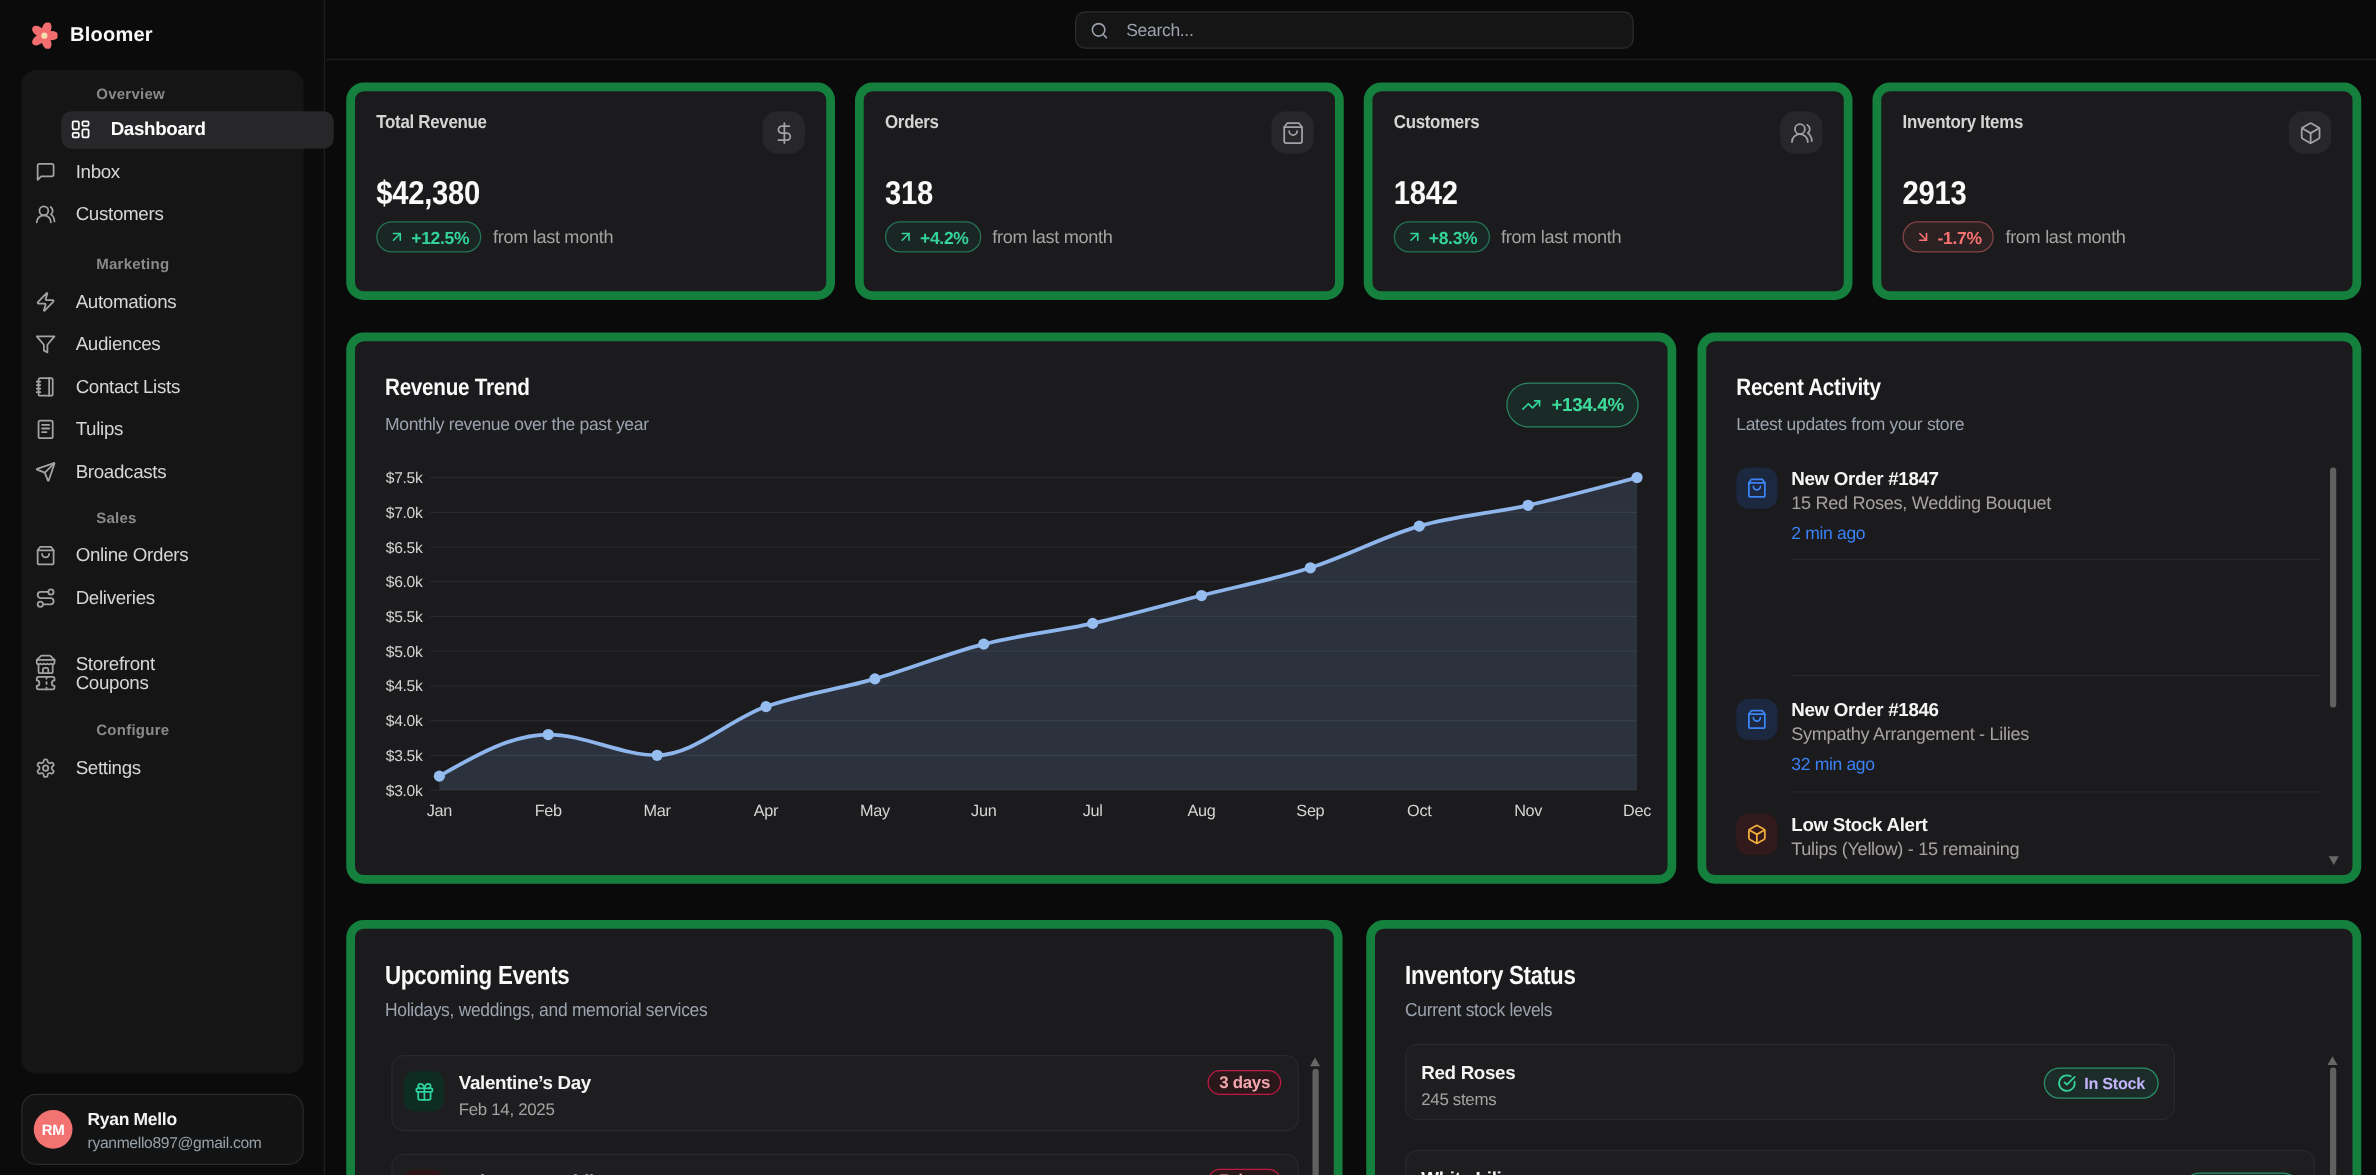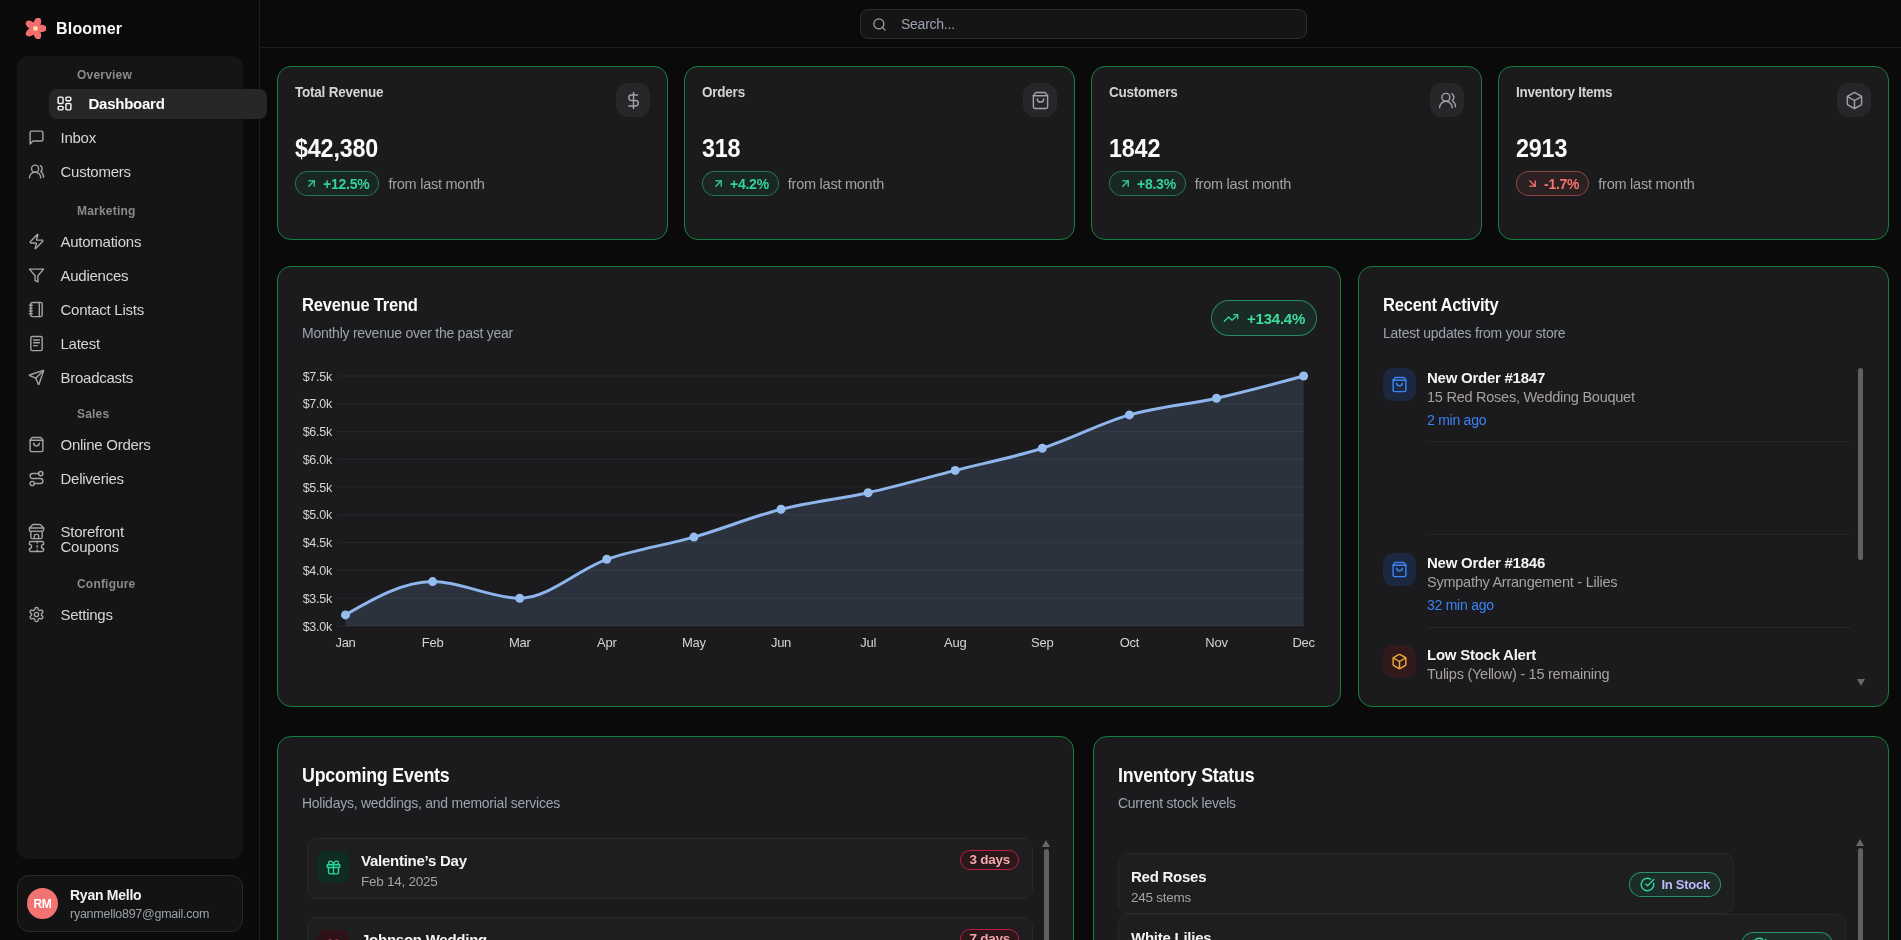--- a/index.html
+++ b/index.html
@@ -16,21 +16,21 @@
 .navitem.active{background:#27272a;color:#fff;font-weight:bold;}
 #usercard{position:absolute;left:17px;top:875px;width:226px;height:57px;background:#131313;border:1px solid #2a2a2a;border-radius:12px;}
 #avatar{position:absolute;left:9px;top:12px;width:31px;height:31px;border-radius:50%;background:#f37272;color:#fff;font-size:12px;font-weight:bold;display:flex;align-items:center;justify-content:center;}
 #uname{position:absolute;left:52px;top:11px;font-size:14px;font-weight:bold;color:#f2f2f2;}
 #umail{position:absolute;left:52px;top:31px;font-size:12.5px;color:#98a0a8;}
 
 #header{position:absolute;left:261px;top:0;width:1640px;height:48px;border-bottom:1px solid #1e1e1e;}
 #search{position:absolute;left:599px;top:9px;width:447px;height:30px;background:#151515;border:1px solid #2d2d2d;border-radius:8px;display:flex;align-items:center;padding-left:11px;gap:14px;}
 #search span{color:#9ca3af;font-size:14px;}
 
-.card{position:absolute;background:#1b1b1d;border:1px solid #15803d;border-radius:14px;padding-left:10px;}
+.card{position:absolute;background:#1b1b1d;border:7px solid #15803d;border-radius:14px;padding-left:10px;}
 .stitle{position:absolute;left:17px;top:17px;font-size:15px;line-height:15px;font-weight:bold;color:#d4d4d4;transform:scaleX(.9);transform-origin:left top;}
 .sicon{position:absolute;top:16px;width:34px;height:34px;border-radius:12px;background:#27272a;display:flex;align-items:center;justify-content:center;}
 .snum{position:absolute;left:17px;top:67.5px;font-size:26.5px;line-height:26px;font-weight:bold;color:#fafafa;transform:scaleX(.88);transform-origin:left center;letter-spacing:-.2px;}
 .srow{position:absolute;left:17px;top:104px;height:25px;display:flex;align-items:center;gap:9px;}
 .badge{display:inline-flex;align-items:center;gap:5px;height:25px;padding:0 9px;border-radius:13px;font-size:14px;font-weight:bold;}
 .badge.g{color:#34d399;border:1px solid rgba(52,211,153,.45);background:rgba(16,185,129,.07);}
 .badge.r{color:#f87171;border:1px solid rgba(248,113,113,.45);background:rgba(248,113,113,.07);}
 .fromlm{color:#a3a3a3;font-size:14.5px;}
 .ptitle2{position:absolute;left:24px;top:28px;font-size:19px;line-height:19px;font-weight:bold;color:#fafafa;transform:scaleX(.87);transform-origin:left top;}
 .ptbig{top:27px;font-size:21px;line-height:21px;transform:scaleX(.85);}
@@ -125,21 +125,21 @@
         </svg>
         <span>Contact Lists</span>
       </div>
 <div class="navitem" style="top:272.0px;">
         <svg width="17" height="17" viewBox="0 0 24 24" fill="none" stroke="#a3a3a3" stroke-width="2" stroke-linecap="round" stroke-linejoin="round">
           <rect x="4" y="2" width="16" height="20" rx="2"></rect>
           <path d="M8 7h8"></path>
           <path d="M8 11h8"></path>
           <path d="M8 15h5"></path>
         </svg>
-        <span>Latest</span>
+        <span>Tulips</span>
       </div>
 <div class="navitem" style="top:306.0px;">
         <svg width="17" height="17" viewBox="0 0 24 24" fill="none" stroke="#a3a3a3" stroke-width="2" stroke-linecap="round" stroke-linejoin="round">
           <path d="M14.536 21.686a.5.5 0 0 0 .937-.024l6.5-19a.496.496 0 0 0-.635-.635l-19 6.5a.5.5 0 0 0-.024.937l7.93 3.18a2 2 0 0 1 1.112 1.11z"></path>
           <path d="m21.854 2.147-10.94 10.939"></path>
         </svg>
         <span>Broadcasts</span>
       </div>
 <div class="navlabel" style="top:351px;">Sales</div>
 <div class="navitem" style="top:373.0px;">
@@ -398,21 +398,21 @@
   <div class="rt1" style="left:53px;top:13px;">Johnson Wedding</div>
 
   <div class="rbadge red">7 days</div>
     </div>
 <div class="sbthumb" style="left:766px;top:112px;height:200px;"></div>
 <div class="sbarrow up" style="left:764px;top:103px;"></div>
 </div>
 <div class="card" id="inventory">
   <div class="ptitle2 ptbig">Inventory Status</div>
   <div class="psub2 psbig">Current stock levels</div>
-<div class="rowcard" style="left:24px;top:116px;width:616px;height:61px;text-align:center;">
+<div class="rowcard" style="left:24px;top:92px;width:616px;height:61px;text-align:center;">
   <div class="rt1" style="left:12px;top:14px;">Red Roses</div>
   <div class="rt2" style="left:12px;top:35.5px;">245 stems</div>
   <div class="rbadge green"><svg width="15" height="15" viewBox="0 0 24 24" fill="none" stroke="#34d399" stroke-width="2.2" stroke-linecap="round" stroke-linejoin="round">
           <path d="M21.801 10A10 10 0 1 1 17 3.335"></path>
           <path d="m9 11 3 3L22 4"></path>
         </svg>In Stock</div>
     </div>
 <div class="rowcard" style="left:24px;top:176.5px;width:728px;height:61px;">
   <div class="rt1" style="left:12px;top:14px;">White Lilies</div>
 

